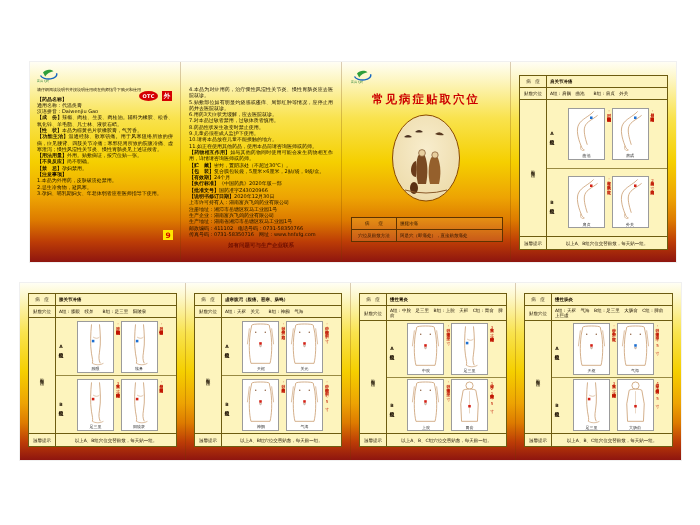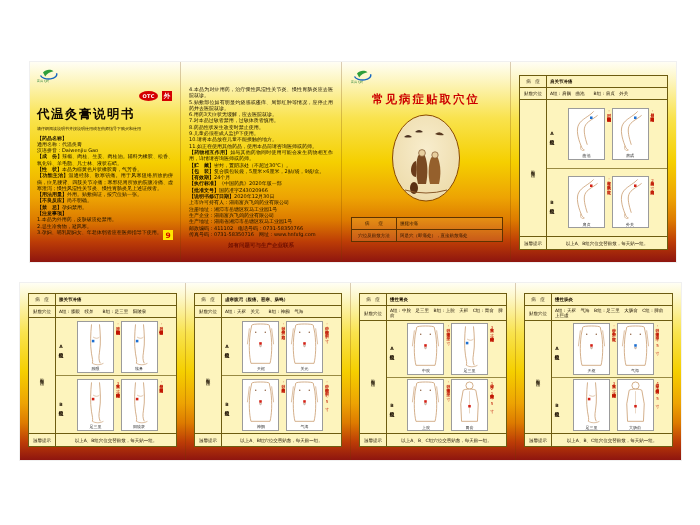--- a/index.html
+++ b/index.html
@@ -80,21 +80,20 @@
         <svg width="22" height="13" viewBox="0 0 22 13">
           <path d="M3.5 8.5 A8.2 4.6 0 1 0 19.5 6.2" stroke="#1565c0" stroke-width="1.4" fill="none"></path>
           <path d="M6 5.5 C9 2.2 13.5 2.2 16.5 4.2 C13 5.2 10 6.4 8.2 9.5 Z" fill="#2e9e3a"></path>
         </svg>
         <span class="brand-text">富兴飞鸽</span>
       </div>
       <div class="marks">
         <span class="otc-oval">OTC</span>
         <span class="wai-box">外</span>
       </div>
-      <div class="front-title">代温灸膏说明书</div>
       <div class="front-sub">请仔细阅读说明书并按说明使用或在药师指导下购买和使用</div>
       <div id="front-lines">
           <div class="tline"><b>【药品名称】</b></div>
           <div class="tline">通用名称：代温灸膏</div>
           <div class="tline">汉语拼音：Daiwenjiu Gao</div>
           <div class="tline"><b>【成　份】</b>辣椒、肉桂、生姜、肉桂油。辅料为橡胶、松香、氧化锌、羊毛脂、凡士林、液状石蜡。</div>
           <div class="tline"><b>【性　状】</b>本品为棕黄色片状橡胶膏，气芳香。</div>
           <div class="tline"><b>【功能主治】</b>温通经脉、散寒镇痛。用于风寒阻络所致的痹病，症见腰背、四肢关节冷痛；寒邪犯胃所致的脘腹冷痛、虚寒泄泻；慢性风湿性关节炎、慢性胃肠炎见上述证候者。</div>
           <div class="tline"><b>【用法用量】</b>外用。贴敷病证，按穴位贴一张。</div>
           <div class="tline"><b>【不良反应】</b>尚不明确。</div>

